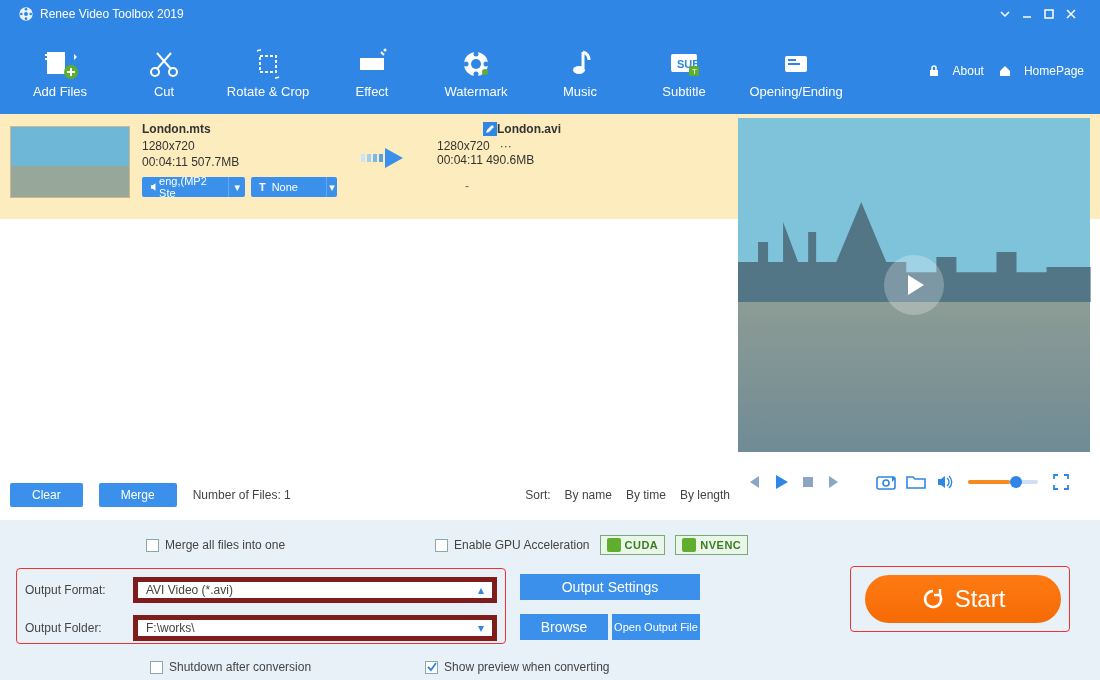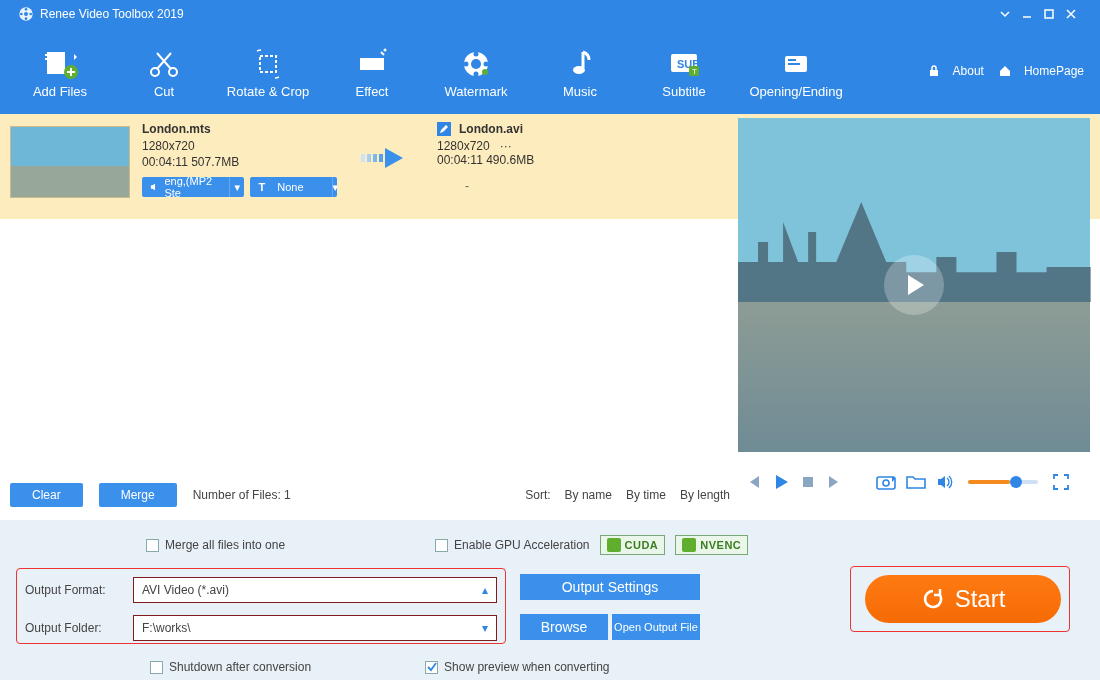--- a/index.html
+++ b/index.html
@@ -22,24 +22,24 @@
 
 
 .filelist { background: #fff; }
 .filerow { height: 105px; background: #fdecbe; display: flex; align-items: flex-start; padding: 8px 10px; gap: 12px; font-size: 12px; color: #333; }
 .thumb { width: 120px; height: 72px; background: linear-gradient(#6fb7d7 55%, #97a79a 55%); border: 1px solid #c9b98d; position: relative; margin-top: 4px; }
 .fileinfo { width: 195px; }
 .fileinfo .fn { font-weight: bold; margin-bottom: 3px; }
 .fileinfo .ln { margin-bottom: 2px; }
 .arrow { width: 76px; display: flex; align-items: center; justify-content: center; height: 72px; }
 .outinfo { width: 200px; }
-.outinfo .fn { font-weight: bold; margin-bottom: 3px; display: flex; align-items: center; gap: 8px; }
+.outinfo .fn { font-weight: bold; margin-bottom: 3px; display: flex; align-items: center; gap: 0; margin-left: 46px; }
 .pillrow { display: flex; gap: 6px; margin-top: 8px; }
 .pill { height: 20px; background: #3a90ea; color: #fff; font-size: 11px; display: flex; align-items: center; border-radius: 2px; overflow: hidden; cursor: pointer; }
-.pill .pbody { padding: 0 8px; display: flex; align-items: center; gap: 6px; }
+.pill .pbody { padding: 0 8px; display: flex; align-items: center; gap: 0; }
 .pill .pdrop { width: 18px; border-left: 1px solid #66a8ef; display: flex; align-items: center; justify-content: center; height: 100%; }
 
 
 .preview { position: absolute; right: 10px; top: 118px; width: 352px; height: 334px; background: #000; display:flex; align-items:center; justify-content:center; }
 .playoverlay { width: 60px; height: 60px; border-radius: 50%; background: rgba(255,255,255,.25); display:flex; align-items:center; justify-content:center; }
 .preview-ctrl { position: absolute; right: 10px; top: 458px; width: 352px; height: 48px; display:flex; align-items:center; gap:10px; padding: 0 6px; }
 .pc-btn { color:#428fe6; cursor:pointer; display:flex; align-items:center; }
 .vol-track { flex:1; height:4px; background:#cfe0f4; position:relative; border-radius:2px; margin: 0 4px; max-width: 70px;}
 .vol-fill { position:absolute; left:0; top:0; height:100%; width:60%; background:#f58a1f; border-radius:2px;}
 .vol-thumb { position:absolute; top:-4px; left:60%; width:12px; height:12px; background:#2f86e4; border-radius:50%; }
@@ -55,21 +55,21 @@
 .row { display:flex; align-items:center; height: 30px; gap:10px; }
 .chk { display:flex; align-items:center; gap:6px; cursor:pointer; }
 .chk .box { width:13px; height:13px; border:1px solid #8aa; background:#fff; display:flex; align-items:center; justify-content:center; }
 .gpu-badge { height:20px; border:1px solid #7a7; background:#eaf6ea; padding:0 6px; display:flex; align-items:center; gap:4px; font-weight:bold; font-size:11px; letter-spacing:.5px;}
 .gpu-badge.nv { color:#3a7d1f; }
 .gpu-badge .dot { width:14px; height:14px; background:#5fae2e; border-radius:2px;}
 .redbox { border:1.5px solid #e33; border-radius:4px; padding:6px 8px; position:absolute; }
 .rb1 { left:16px; top:48px; width:490px; height:76px; }
 .formrow { display:flex; align-items:center; height:30px; gap:8px; margin-bottom:8px; }
 .formrow label { width:100px; }
-.combo { flex:1; height:26px; border:1px solid #7f1d1d; background:#fff; display:flex; align-items:center; padding:0 8px; position:relative; cursor:pointer; }
+.combo { flex:1; height:26px; border:5px solid #7f1d1d; background:#fff; display:flex; align-items:center; padding:0 8px; position:relative; cursor:pointer; }
 .combo .caret { position:absolute; right:8px; color:#2f86e4; }
 .btn-blue { height:26px; background:#3a90ea; color:#fff; border:none; padding:0 18px; font-size:14px; cursor:pointer; }
 .btn-blue.wide { width:180px; }
 .rb2 { right:30px; top:46px; width:220px; height:66px; display:flex; align-items:center; justify-content:flex-end; }
 .startbtn { width:196px; height:48px; background:linear-gradient(#ff7a12,#f56b05); border-radius:24px; color:#fff; font-size:24px; display:flex; align-items:center; justify-content:center; gap:10px; cursor:pointer; border:none; }
 .after-rows { position:absolute; left:150px; bottom:6px; display:flex; gap:114px;}
 .mid-col { position:absolute; left:520px; top:54px; width:190px;}
 .mid-col .btn-blue { width:180px; margin-bottom:14px;}
 .mid-col .twobtn { display:flex; gap:4px;}
 .mid-col .twobtn .btn-blue { width:88px; padding:0;}

